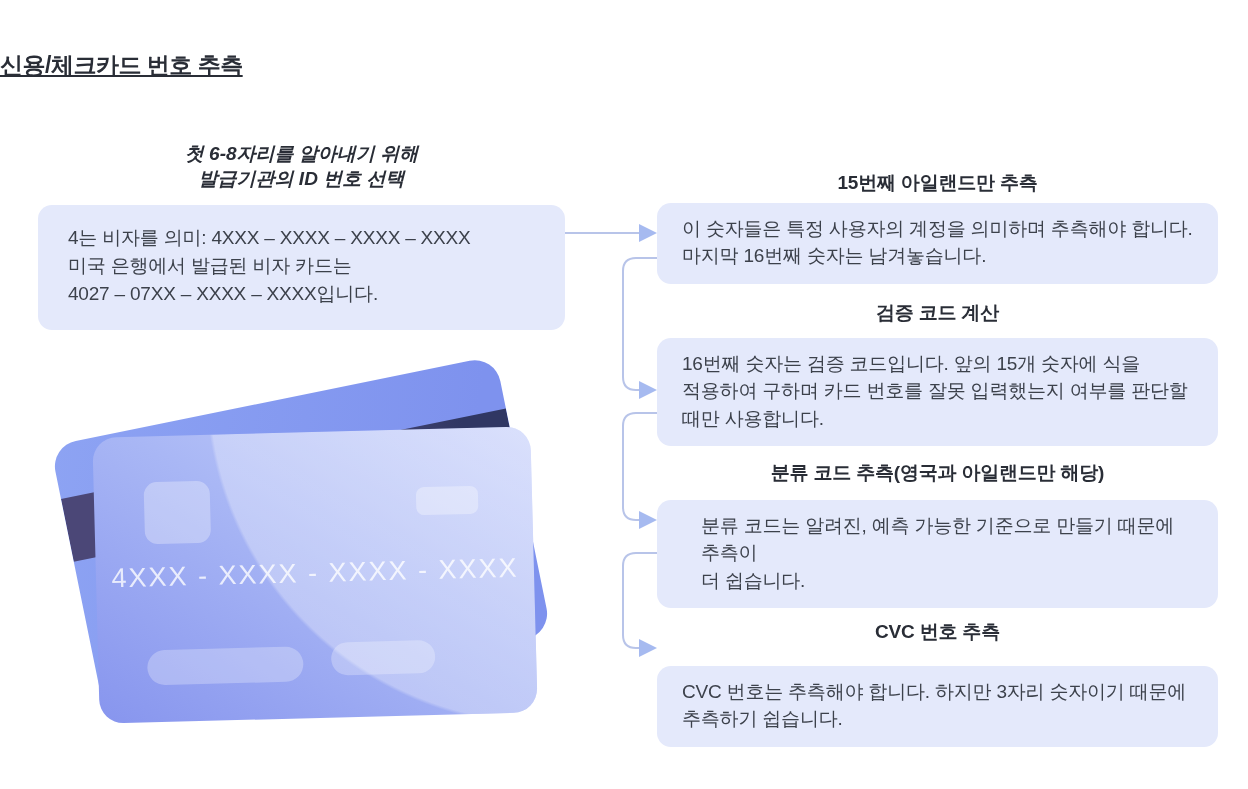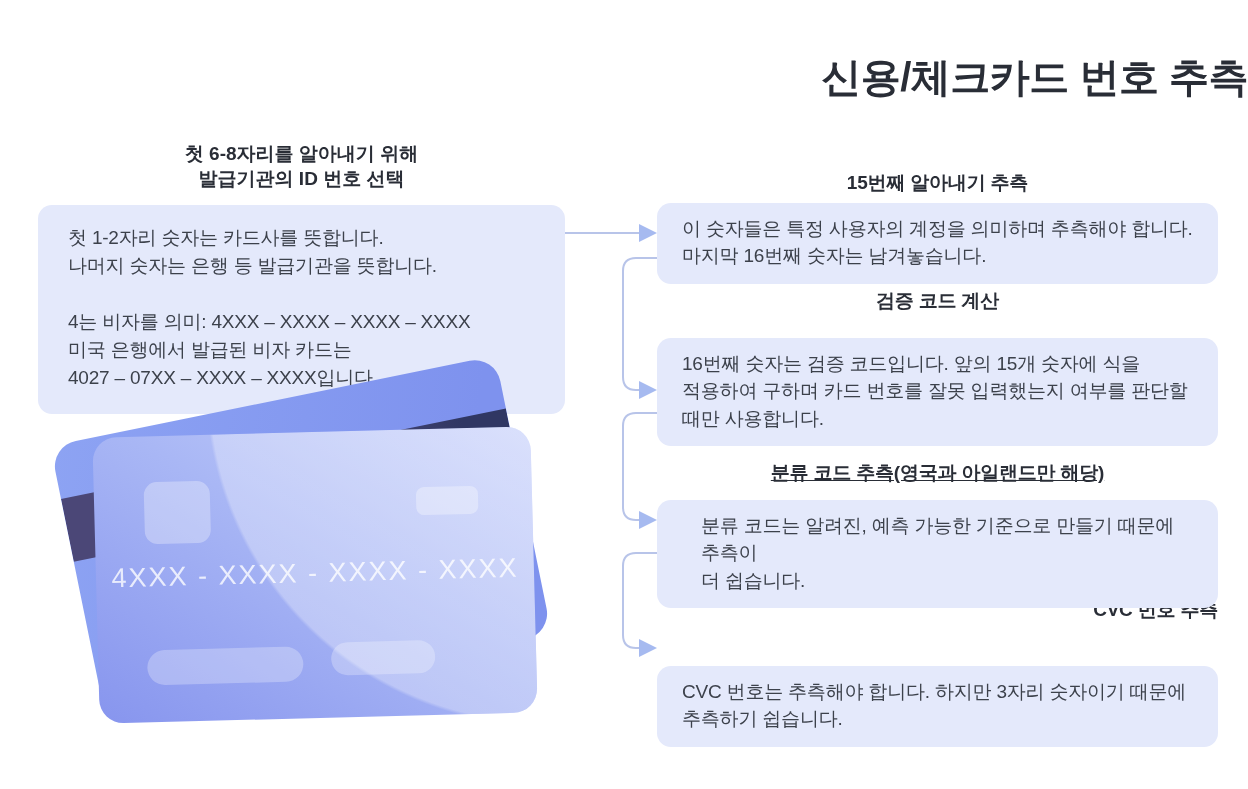--- a/index.html
+++ b/index.html
@@ -2,27 +2,27 @@
 <html><head>
 <meta charset="utf-8">
 <style>
   html,body{margin:0;padding:0;}
   body{
     width:1248px;height:789px;position:relative;overflow:hidden;
     background:#ffffff;
     font-family:"Liberation Sans","DejaVu Sans",sans-serif;
   }
   .page-title{
-    position:absolute;left:0;right:0;top:50px;text-align:right;
-    font-size:40px;font-weight:800;color:#292d36;letter-spacing:-0.5px;
+    position:absolute;left:0;right:0;top:50px;text-align:left;
+    font-size:23px;font-weight:800;color:#292d36;letter-spacing:-0.5px;text-decoration:underline;
   }
   
   .left-heading{
     position:absolute;left:38px;width:527px;top:141px;text-align:center;
-    font-size:19px;font-weight:700;color:#292d36;line-height:1.34;white-space:pre-line;
+    font-size:19px;font-weight:700;color:#292d36;line-height:1.34;white-space:pre-line;font-style:italic;
   }
   .left-box{
     position:absolute;left:38px;top:205px;width:527px;box-sizing:border-box;
     background:#e4e9fb;border-radius:14px;padding:19px 28px 22px 30px;
     font-size:19px;line-height:1.47;color:#3c414b;z-index:1;
   }
   .left-box p{margin:0;white-space:pre-line;letter-spacing:-0.2px;}
   .left-box p + p{margin-top:28px;}
   
   .cards{position:absolute;left:60px;top:348px;width:520px;height:430px;z-index:5;}
@@ -69,37 +69,35 @@
     position:absolute;left:657px;width:561px;text-align:center;
     font-size:19px;font-weight:700;color:#292d36;letter-spacing:-0.2px;
   }
   .step-box{
     position:absolute;left:657px;width:561px;box-sizing:border-box;
     background:#e4e9fb;border-radius:14px;padding:12px 24px 14px 25px;
     font-size:19px;line-height:1.44;color:#3c414b;white-space:pre-line;
     letter-spacing:-0.2px;z-index:1;
   }
   .h1{top:170px;} .b1{top:203px;}
-  .h2{top:288px;} .b2{top:338px;}
-  .h3{top:460px;text-decoration:underline;} .b3{top:500px;padding-left:44px;}
-  .h4{top:597px;text-align:right;} .b4{top:630px;margin-top:36px;}
+  .h2{top:300px;} .b2{top:338px;}
+  .h3{top:460px;} .b3{top:500px;padding-left:44px;}
+  .h4{top:619px;} .b4{top:630px;margin-top:36px;}
   
   .connector-layer{position:absolute;inset:0;z-index:2;pointer-events:none;}
 </style>
 </head>
 <body>
 
 <div class="page-title">신용/체크카드 번호 추측</div>
 
 <div class="left-heading">첫 6-8자리를 알아내기 위해
 발급기관의 ID 번호 선택</div>
 
 <div class="left-box">
-  <p>첫 1-2자리 숫자는 카드사를 뜻합니다.
-나머지 숫자는 은행 등 발급기관을 뜻합니다.</p>
   <p>4는 비자를 의미: 4XXX – XXXX – XXXX – XXXX
 미국 은행에서 발급된 비자 카드는
 4027 – 07XX – XXXX – XXXX입니다.</p>
 </div>
 
 <svg class="connector-layer" width="1248" height="789" viewBox="0 0 1248 789">
   <g stroke="#b8c4e9" stroke-width="2" fill="none">
     <path d="M565 233 H639"></path>
     <path d="M657 258 H636 Q623 258 623 271 V377 Q623 390 636 390 H639"></path>
     <path d="M657 413 H636 Q623 413 623 426 V507 Q623 520 636 520 H639"></path>
@@ -119,21 +117,21 @@
   </div>
   <div class="card-front">
     <div class="chip"></div>
     <div class="slot"></div>
     <div class="card-number">4XXX - XXXX - XXXX - XXXX</div>
     <div class="bar1"></div>
     <div class="bar2"></div>
   </div>
 </div>
 
-<div class="step-heading h1">15번째 알아내기 추측</div>
+<div class="step-heading h1">15번째 아일랜드만 추측</div>
 <div class="step-box b1">이 숫자들은 특정 사용자의 계정을 의미하며 추측해야 합니다.
 마지막 16번째 숫자는 남겨놓습니다.</div>
 
 <div class="step-heading h2">검증 코드 계산</div>
 <div class="step-box b2">16번째 숫자는 검증 코드입니다. 앞의 15개 숫자에 식을
 적용하여 구하며 카드 번호를 잘못 입력했는지 여부를 판단할
 때만 사용합니다.</div>
 
 <div class="step-heading h3">분류 코드 추측(영국과 아일랜드만 해당)</div>
 <div class="step-box b3">분류 코드는 알려진, 예측 가능한 기준으로 만들기 때문에 추측이

